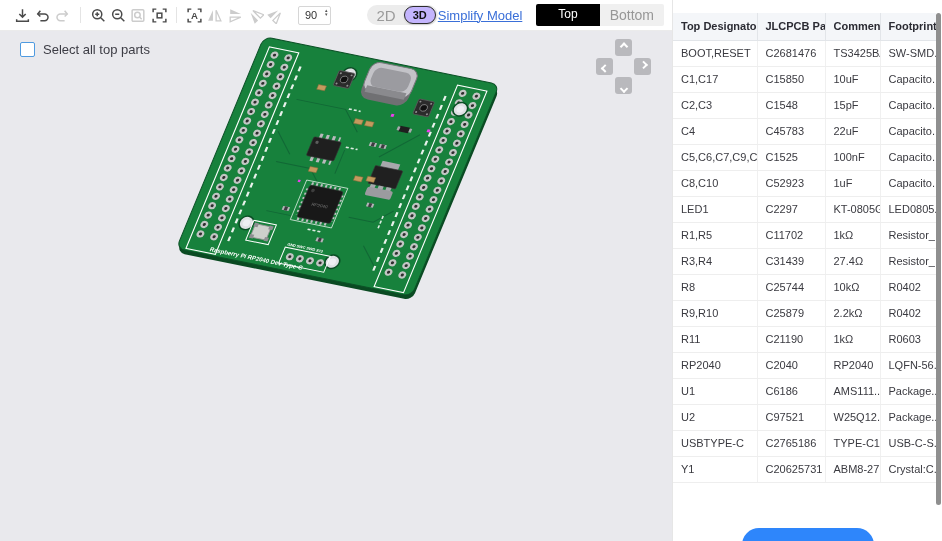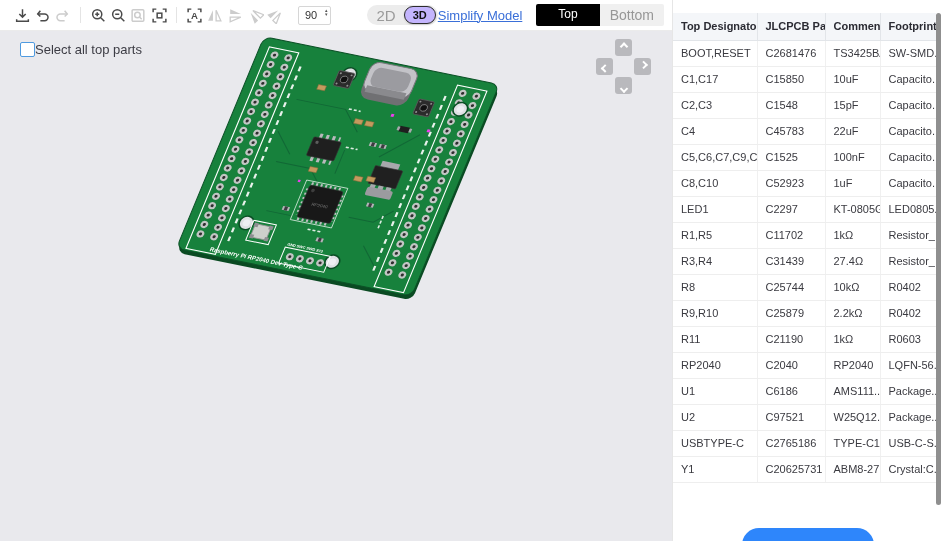--- a/index.html
+++ b/index.html
@@ -35,21 +35,21 @@
   .simplify { margin-left:auto; font-size:13px; color:#3a6fd8; text-decoration:underline;
               cursor:pointer; white-space:nowrap; }
   .sideseg { display:flex; margin-left:14px; }
   .sideseg .top { background:#000000; color:#fff; font-size:12px; padding:3px 22px;
                   border-radius:2px 0 0 2px; cursor:pointer; }
   .sideseg .bottom { background:#f0f0f0; color:#979797; font-size:14px; padding:3px 10px;
                      border-radius:0 2px 2px 0; cursor:pointer; }
 
   
   .viewport { flex:1 1 auto; background:#e9e9ed; position:relative; overflow:hidden; }
-  .selectall { position:absolute; left:20px; top:11px; display:flex; align-items:center; }
+  .selectall { position:absolute; left:20px; top:11px; display:flex; align-items:center; gap:8px; }
   .cbox { width:15px; height:15px; border:1.5px solid #4f9ae0; border-radius:2px; background:#fff;
           cursor:pointer; }
   .selectall span.lbl { font-size:13px; color:#3c3c44; }
 
   .navpad { position:absolute; right:20px; top:8px; width:56px; height:56px; }
   .nbtn { position:absolute; width:17px; height:17px; background:#b9b9bd; border-radius:3px;
           display:flex; align-items:center; justify-content:center; cursor:pointer; }
   .chev { width:6px; height:6px; border-left:2px solid #fff; border-top:2px solid #fff; }
   .n-up    { left:19px; top:0; }   .n-up .chev    { transform:rotate(45deg)  translate(-1px,-1px); }
   .n-left  { left:0;  top:19px; }  .n-left .chev  { transform:rotate(-45deg) translate(-1px,1px); }

